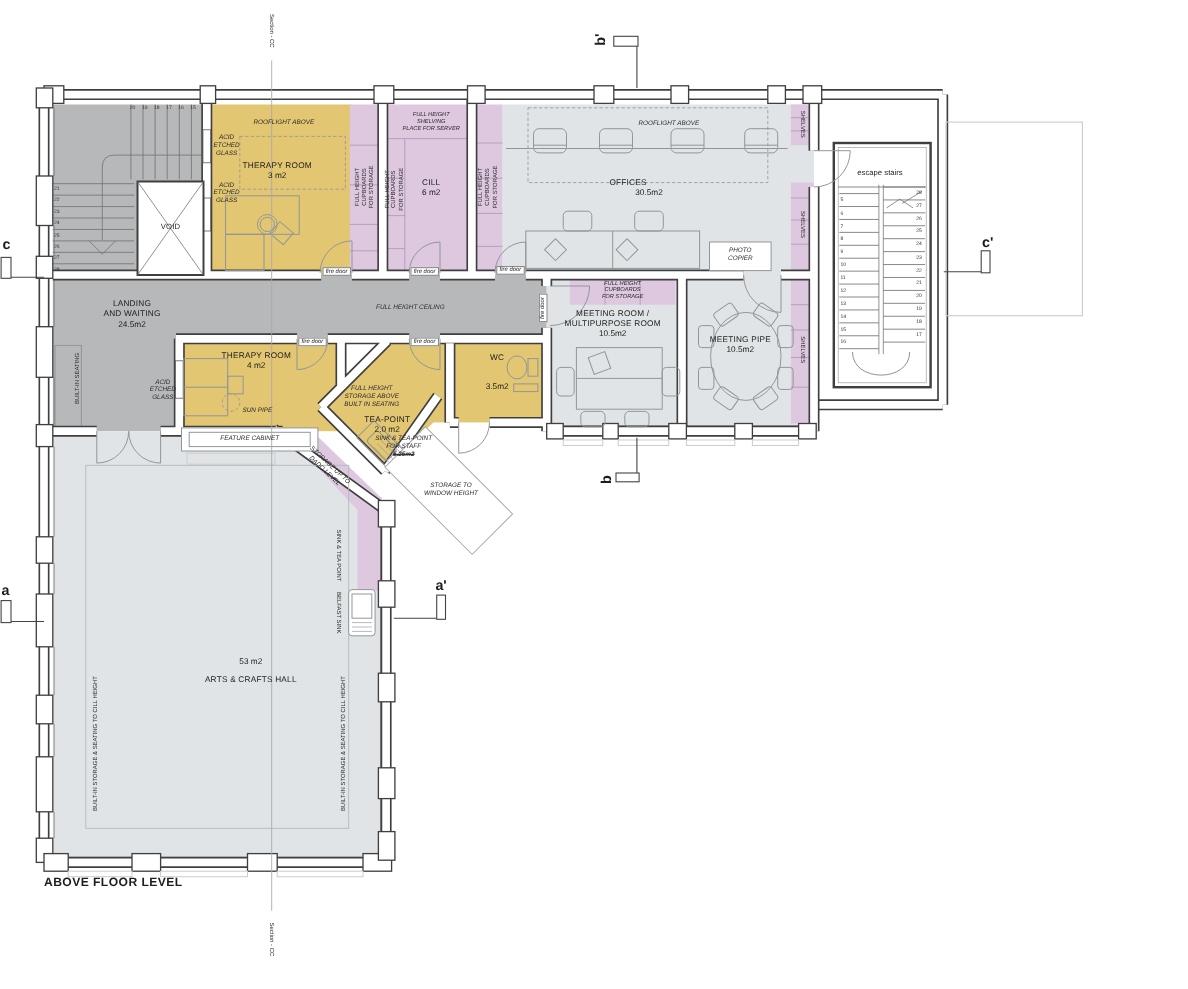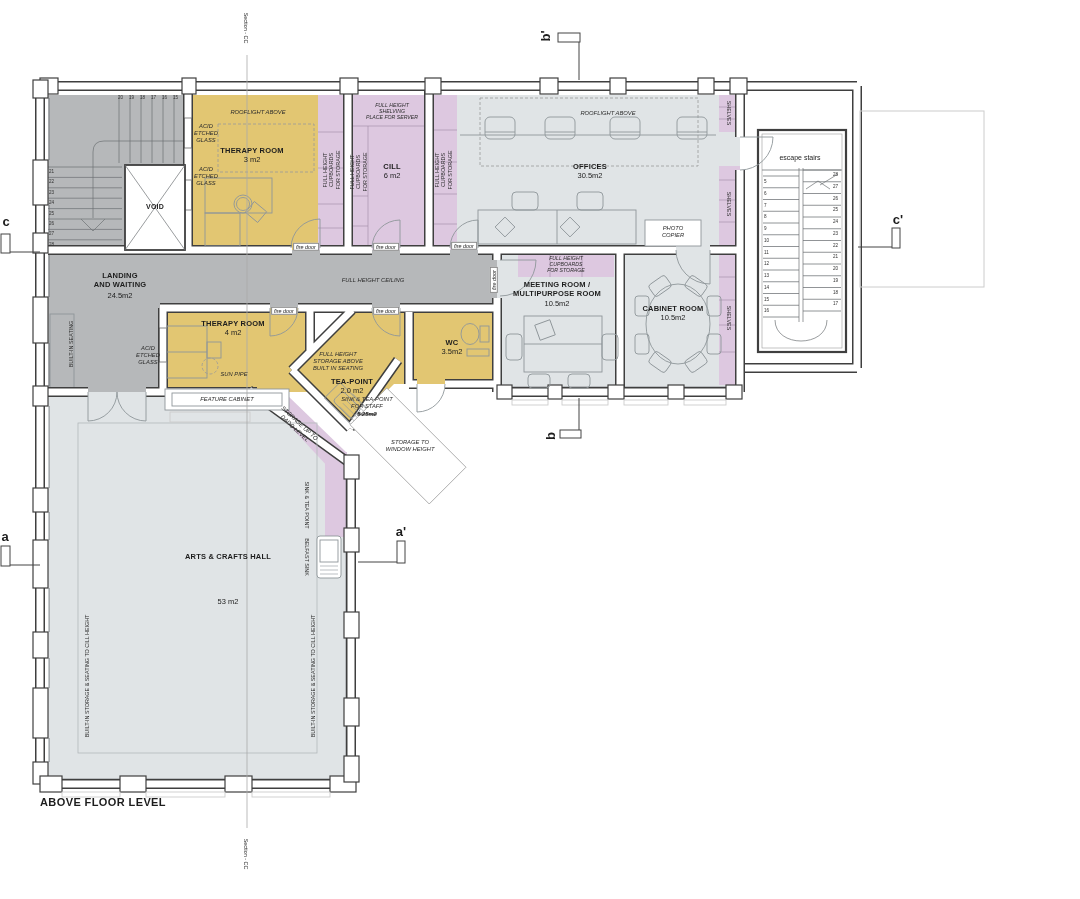--- a/index.html
+++ b/index.html
@@ -5,21 +5,21 @@
   :root{
     --c-wall:#3f3f3f; --c-landing:#b6b8ba; --c-room:#e0e4e6; --c-therapy:#e2c672;
     --c-storage:#ddc8e0; --c-outline:#cccccc; --c-furn:#8f969a;
   }
   html,body{margin:0;padding:0;background:#fff;}
   .plan{position:relative;width:1080px;height:899px;background:#fff;overflow:hidden;
         font-family:"Liberation Sans",sans-serif;}
   .plan svg{position:absolute;left:0;top:0;}
   .lb{position:absolute;transform:translate(-50%,-50%);text-align:center;
       white-space:pre-line;color:#1d1d1d;line-height:1.18;z-index:5;}
-  .rm{font-weight:bold;font-size:7.5px;letter-spacing:.2px;}
+  .rm{font-weight:normal;font-size:7.5px;letter-spacing:.2px;}
   .ar{font-size:7.5px;}
   .an{font-style:italic;font-size:5.8px;color:#2c2c2c;}
   .an2{font-size:5.4px;color:#2c2c2c;}
   .fd{font-style:italic;font-size:5.4px;color:#222;background:#fff;border:0.5px solid #8a8a8a;
       padding:0 2px;white-space:nowrap;}
   .lt{font-size:13px;font-weight:600;}
   .ttl{font-weight:bold;font-size:11px;letter-spacing:.4px;transform:none;white-space:nowrap;}
   .v90{transform:translate(-50%,-50%) rotate(90deg);}
   .vm90{transform:translate(-50%,-50%) rotate(-90deg);}
   .r43{transform:translate(-50%,-50%) rotate(43deg);}
@@ -333,37 +333,37 @@
   <div class="lb lt" style="left:6px;top:222px">c</div>
   <div class="lb lt" style="left:898px;top:220px">c'</div>
   <div class="lb lt" style="left:5px;top:537px">a</div>
   <div class="lb lt" style="left:401px;top:532px">a'</div>
   <div class="lb ttl" style="left:40px;top:796px;transform:none">ABOVE FLOOR LEVEL</div>
 
   <div class="lb rm" style="left:252px;top:151px">THERAPY ROOM</div>
   <div class="lb ar" style="left:252px;top:160px">3 m2</div>
   <div class="lb rm" style="left:392px;top:167px">CILL</div>
   <div class="lb ar" style="left:392px;top:176px">6 m2</div>
-  <div class="lb rm" style="left:590px;top:167px">OFFICES</div>
+  <div class="lb rm" style="left:571px;top:167px">OFFICES</div>
   <div class="lb ar" style="left:590px;top:176px">30.5m2</div>
   <div class="lb rm" style="left:120px;top:281px">LANDING
 AND WAITING</div>
   <div class="lb ar" style="left:120px;top:296px">24.5m2</div>
   <div class="lb rm" style="left:557px;top:290px">MEETING ROOM /
 MULTIPURPOSE ROOM</div>
   <div class="lb ar" style="left:557px;top:304px">10.5m2</div>
-  <div class="lb rm" style="left:673px;top:309px">CABINET ROOM</div>
+  <div class="lb rm" style="left:673px;top:309px">MEETING PIPE</div>
   <div class="lb ar" style="left:673px;top:318px">10.5m2</div>
   <div class="lb rm" style="left:233px;top:324px">THERAPY ROOM</div>
   <div class="lb ar" style="left:233px;top:333px">4 m2</div>
   <div class="lb rm" style="left:352px;top:382px">TEA-POINT</div>
   <div class="lb ar" style="left:352px;top:391px">2.0 m2</div>
-  <div class="lb rm" style="left:452px;top:343px">WC</div>
+  <div class="lb rm" style="left:452px;top:326px">WC</div>
   <div class="lb ar" style="left:452px;top:352px">3.5m2</div>
-  <div class="lb rm" style="left:228px;top:557px">ARTS &amp; CRAFTS HALL</div>
+  <div class="lb rm" style="left:228px;top:618px">ARTS &amp; CRAFTS HALL</div>
   <div class="lb ar" style="left:228px;top:602px">53 m2</div>
   <div class="lb rm" style="left:155px;top:207px;font-size:7px">VOID</div>
   <div class="lb ar" style="left:800px;top:158px;font-size:7px">escape stairs</div>
 
   <div class="lb an" style="left:258px;top:112px">ROOFLIGHT ABOVE</div>
   <div class="lb an" style="left:608px;top:113px">ROOFLIGHT ABOVE</div>
   <div class="lb an" style="left:206px;top:133px">ACID
 ETCHED
 GLASS</div>
   <div class="lb an" style="left:206px;top:176px">ACID

